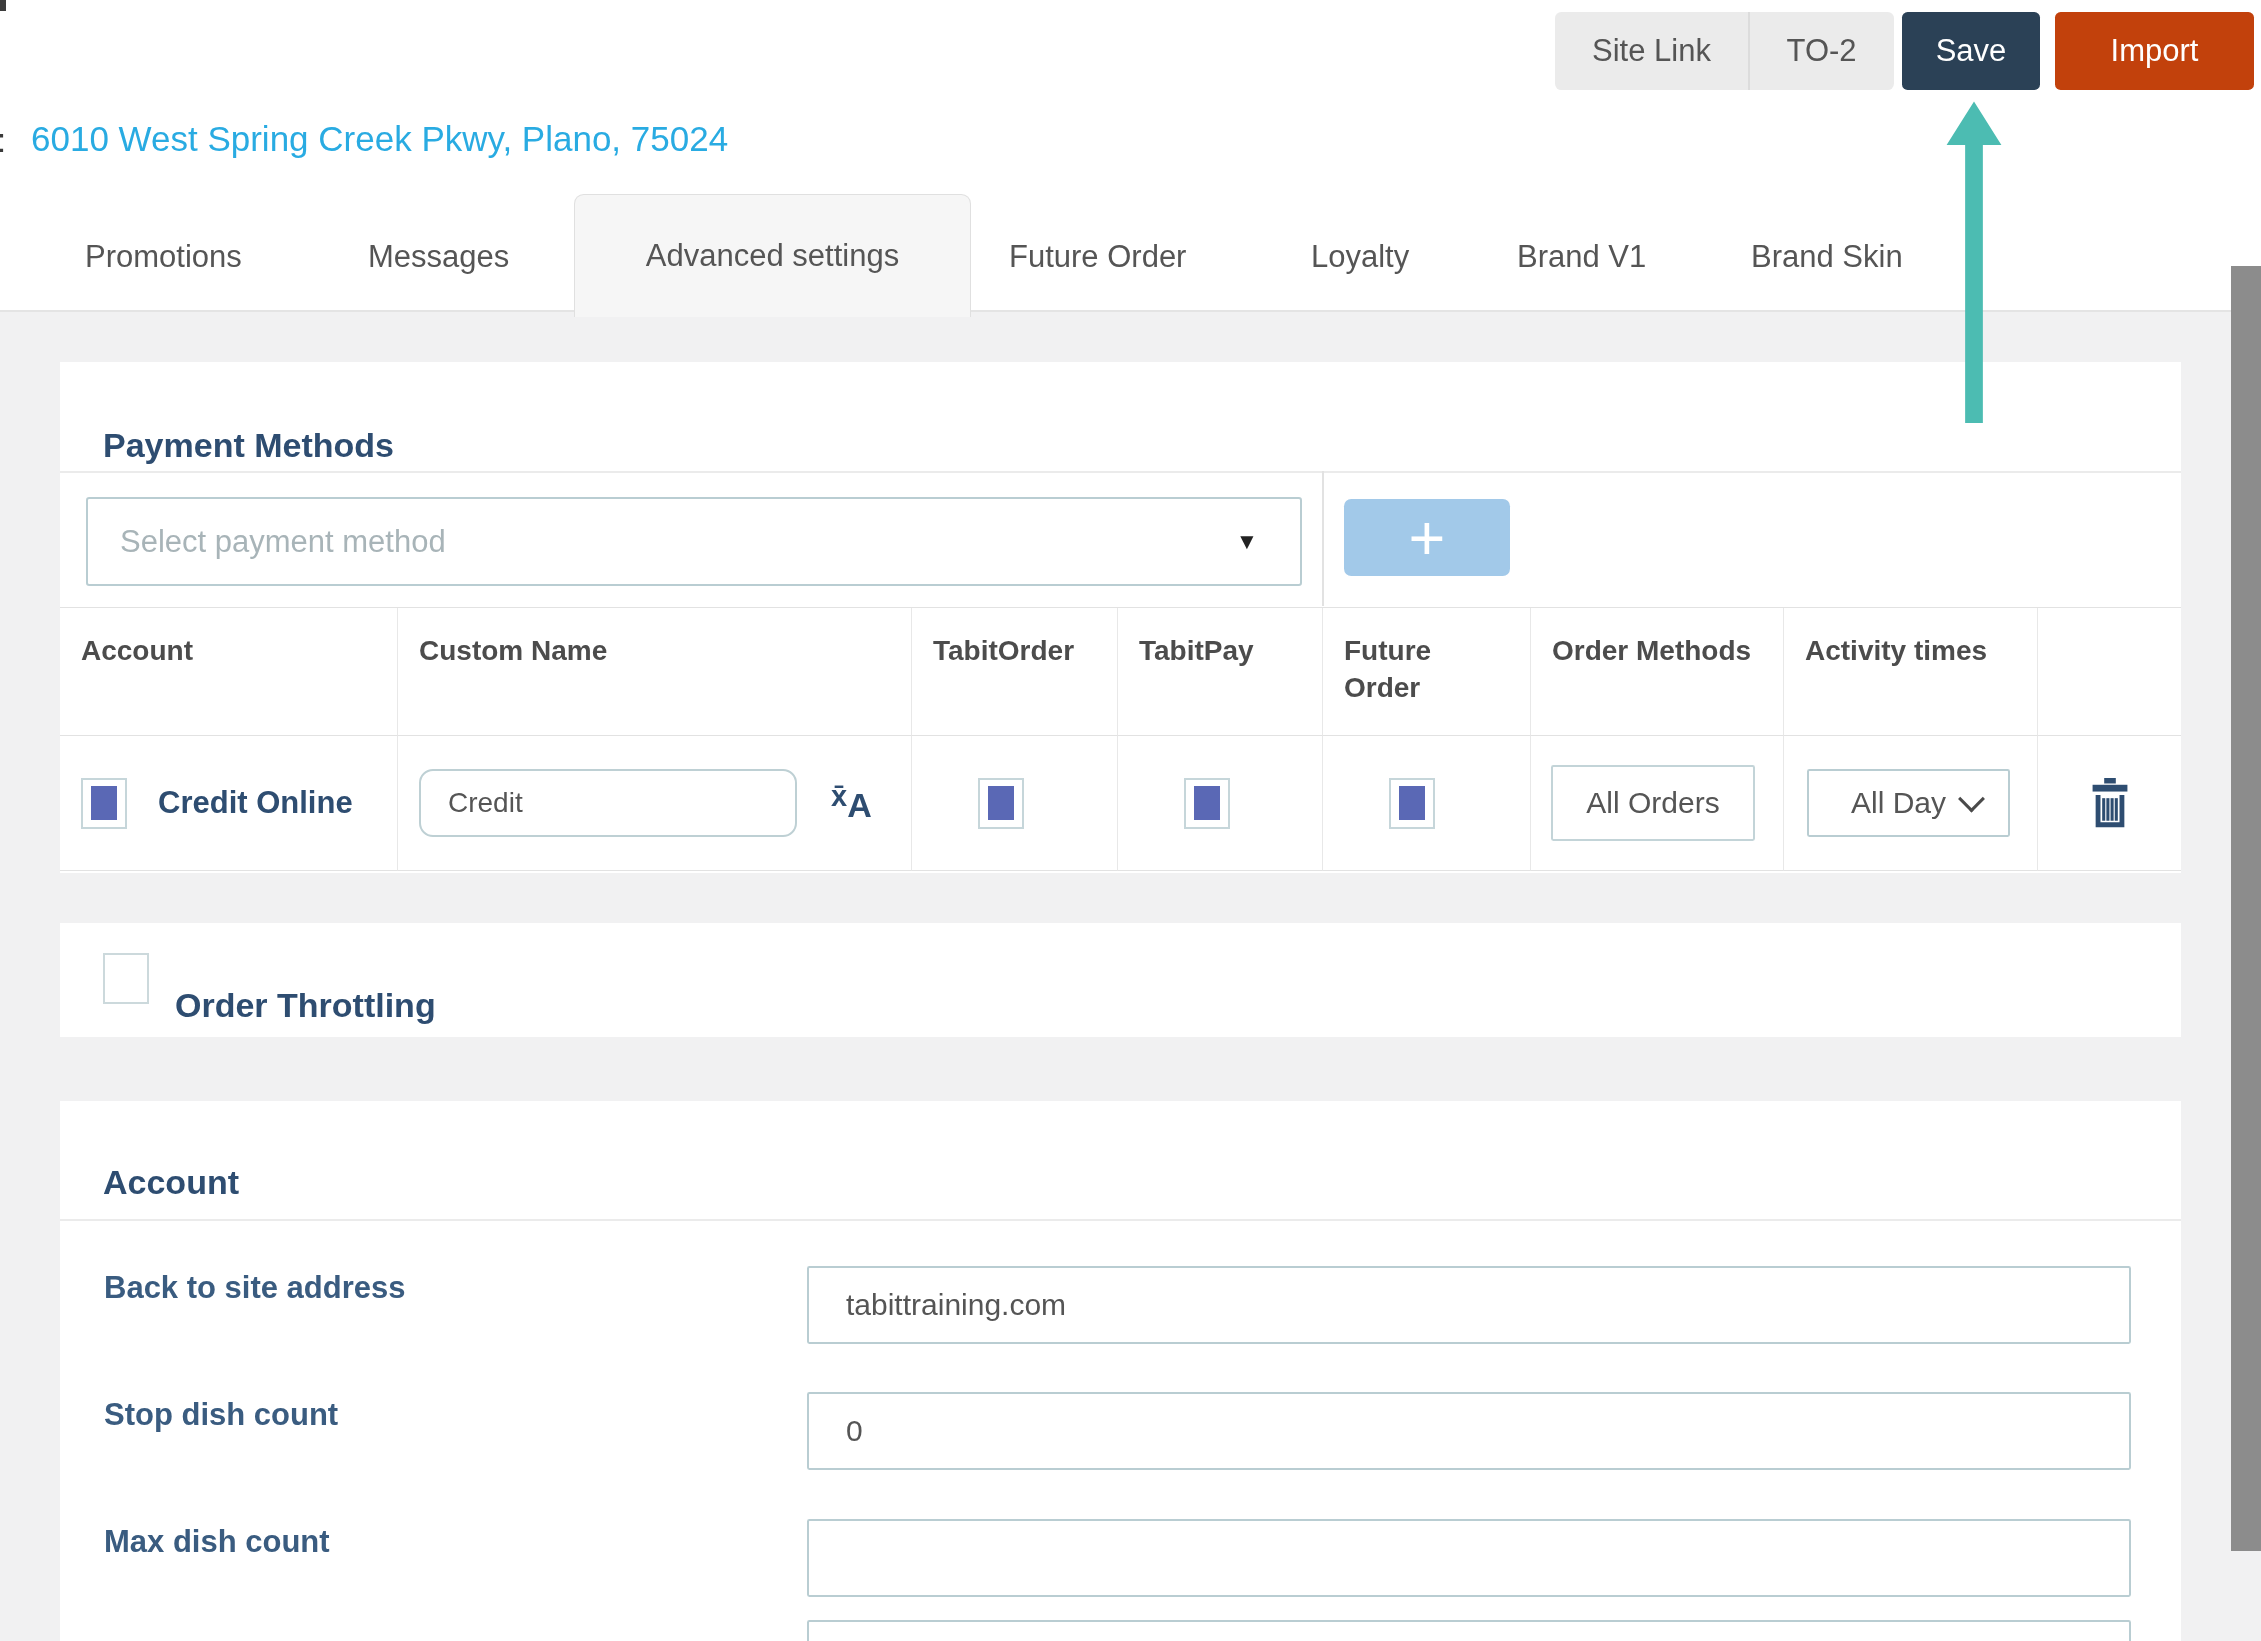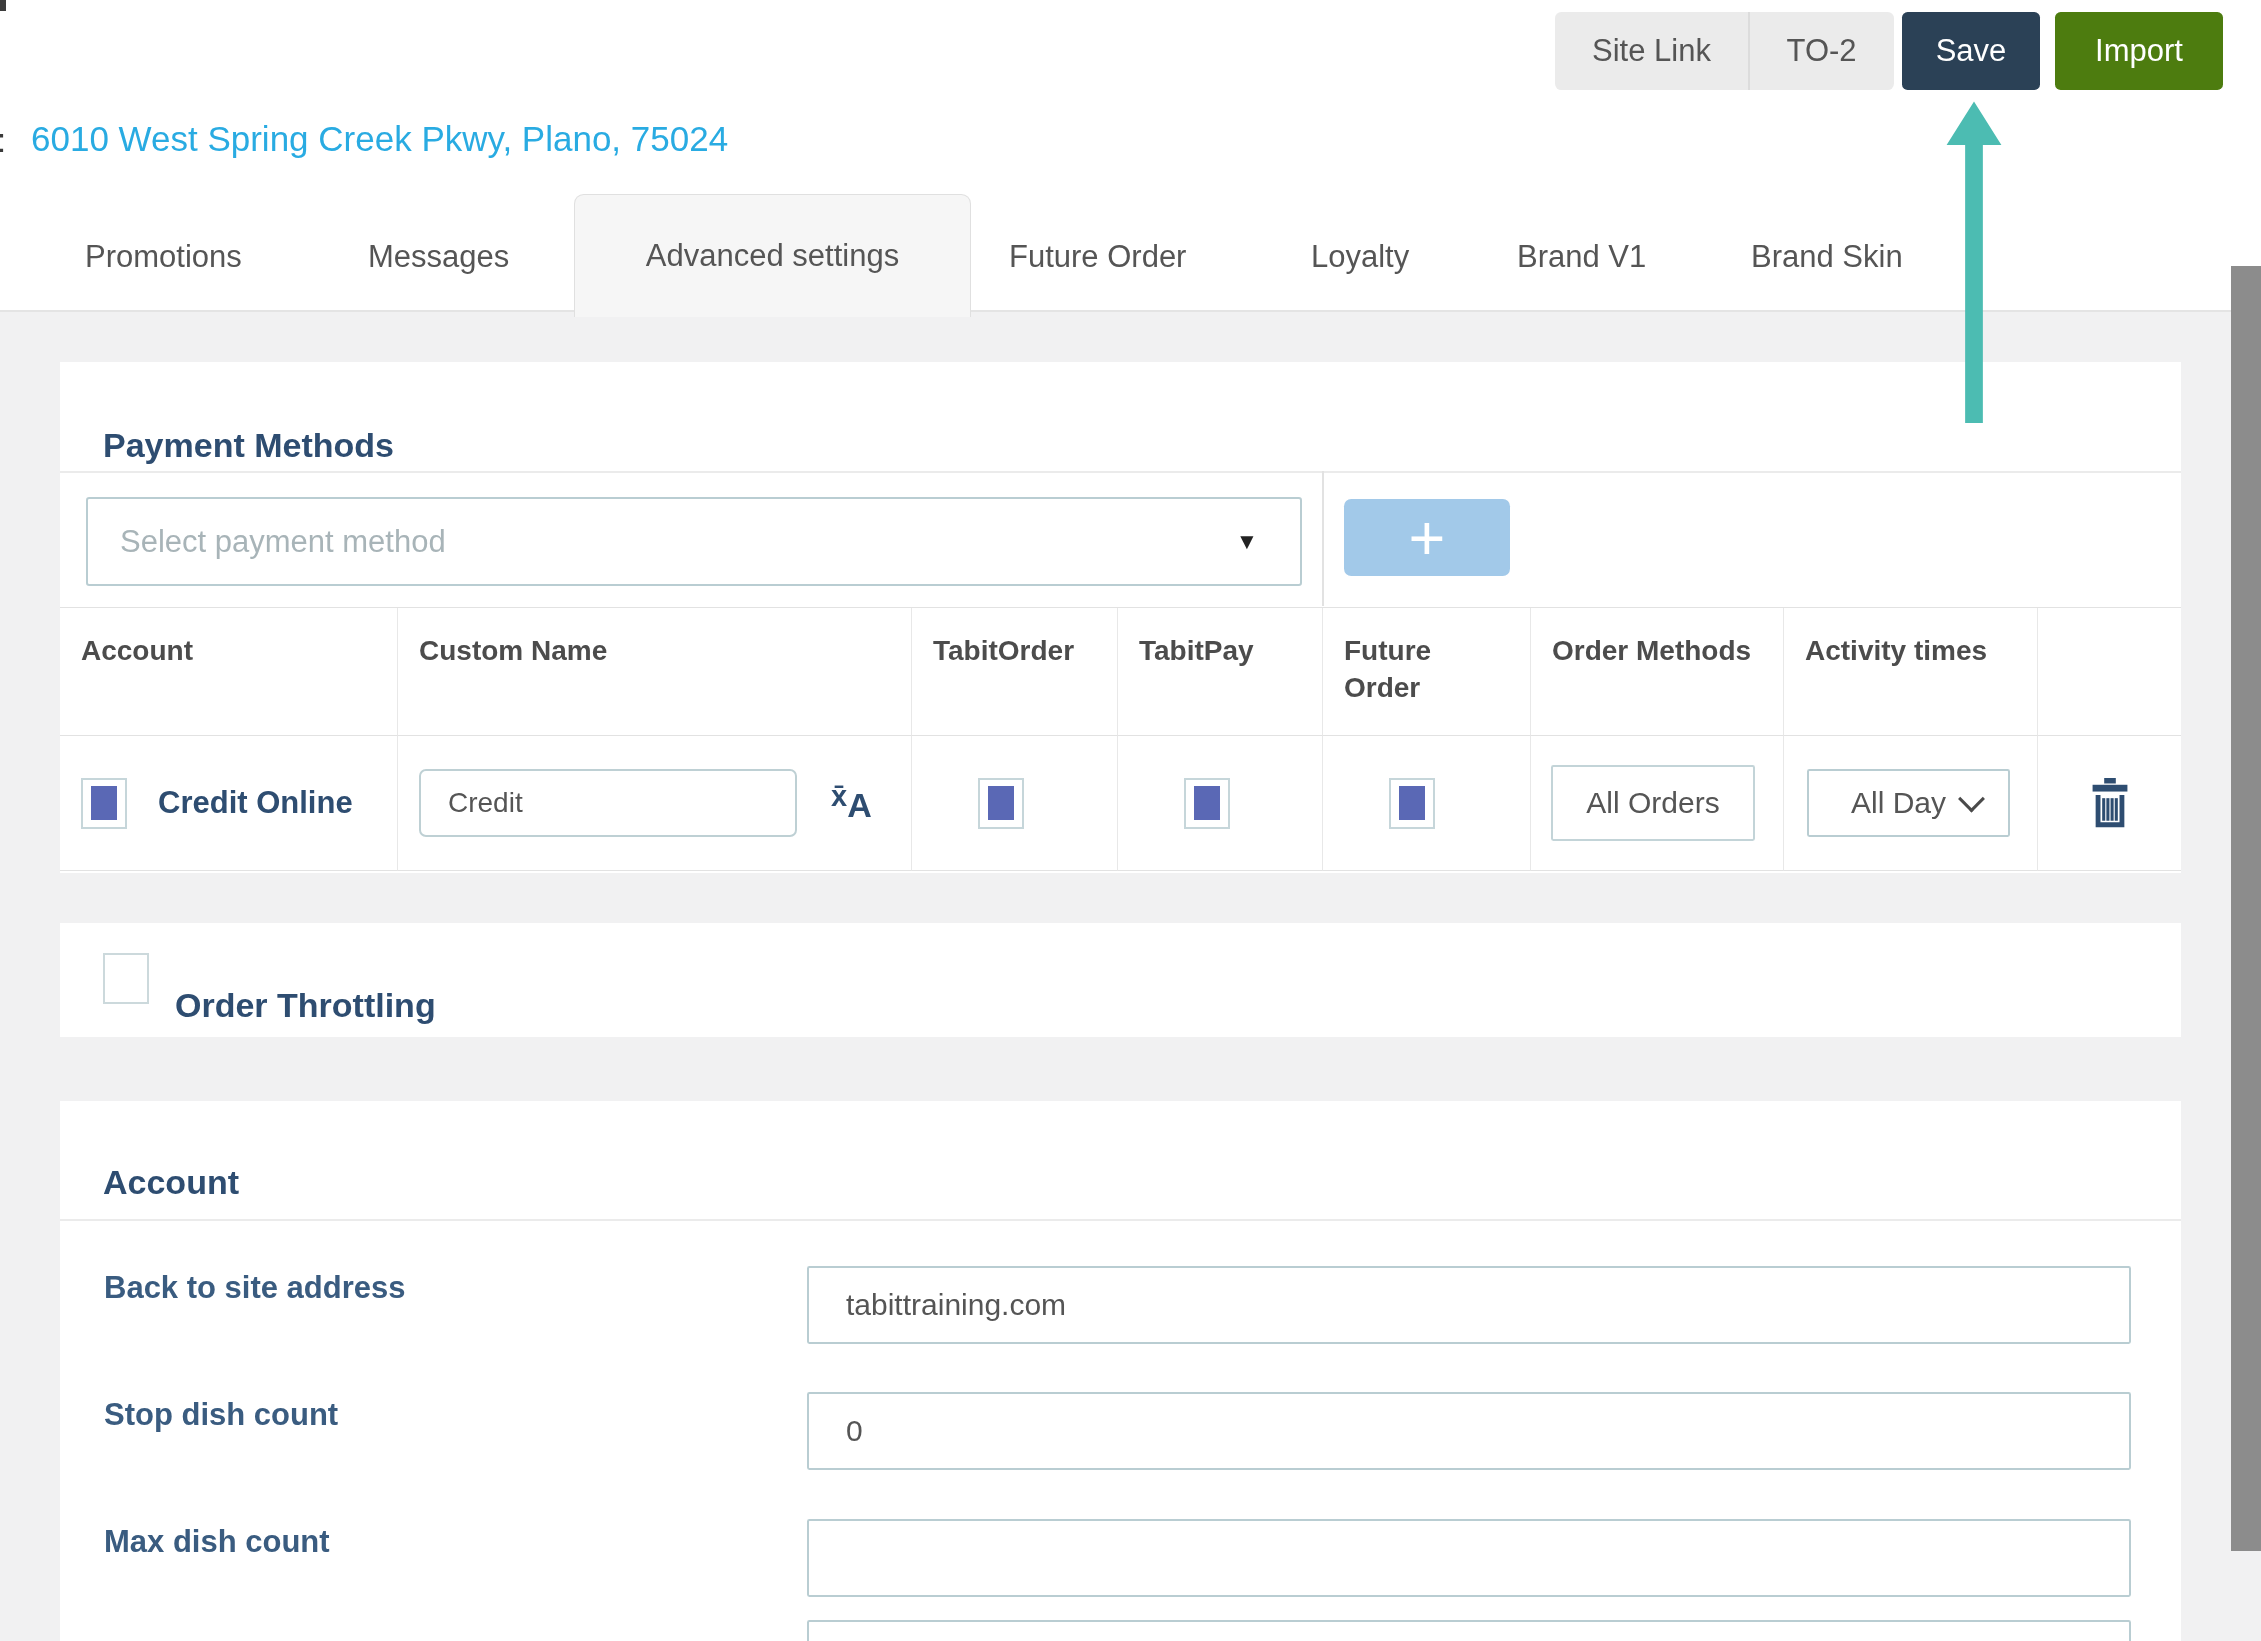--- a/index.html
+++ b/index.html
@@ -17,21 +17,21 @@
   .address{left:31px;top:119px;font-size:35px;color:#29abe2;text-decoration:none;cursor:pointer;}
 
   .btn-group{left:1555px;top:12px;height:78px;background:#ebebeb;border-radius:6.4px;display:flex;align-items:stretch;}
   .btn-group button{
     background:transparent;border:none;font-family:inherit;font-size:31px;color:#555;
     padding:0 37px;cursor:pointer;
   }
   .btn-group .vsep{width:1.6px;background:#dcdcdc;margin:0;}
   .btn-save{left:1902px;top:12px;width:138px;height:78px;background:#2b4156;color:#fff;
     border:none;border-radius:5.6px;font-family:inherit;font-size:31px;cursor:pointer;}
-  .btn-import{left:2055px;top:12px;width:168px;height:78px;background:#4d7c0f;color:#fff;
+  .btn-import{left:2055px;top:12px;width:199px;height:78px;background:#c2410c;color:#fff;
     border:none;border-radius:5.6px;font-family:inherit;font-size:31px;cursor:pointer;}
 
   
   .tabbar{left:0;top:171px;width:2261px;height:139px;background:#fff;border-bottom:2.4px solid #e4e4e4;padding-left:22px;}
   .tab{position:absolute;top:68px;font-size:31px;color:#555;cursor:pointer;white-space:nowrap;}
   .tab-active-box{position:absolute;left:574px;top:22.5px;width:395px;height:122px;
     background:#f6f6f6;border:1.6px solid #e0e0e0;border-bottom:none;border-radius:9.7px 9.7px 0 0;
     display:flex;align-items:center;justify-content:center;cursor:pointer;z-index:2;}
   .tab-active-box .tab-label{font-size:31px;color:#555;}
 
@@ -65,21 +65,21 @@
   
   .cb{width:42px;height:47px;background:#fff;border:2.4px solid #c6d6da;box-sizing:content-box;
     display:flex;align-items:center;justify-content:center;cursor:pointer;flex:none;}
   .cb .fill{width:26px;height:34px;background:#5a68b5;visibility:hidden;}
   .cb.checked .fill{visibility:visible;}
 
   .acct{padding-left:21px;}
   .acct-label{margin-left:31px;font-size:31px;font-weight:700;color:#2e4d71;white-space:nowrap;}
 
   .cell-custom{padding-left:21px;}
-  .custom-input{width:378px;height:68px;border:2.4px solid #bed0d4;border-radius:7px;
+  .custom-input{width:378px;height:68px;border:2.4px solid #bed0d4;border-radius:14px;
     font-family:inherit;font-size:28px;color:#555;padding:0 0 0 27px;outline:none;box-sizing:border-box;}
   .xlate{margin-left:34px;color:#2e4d71;cursor:pointer;white-space:nowrap;}
   .xlate .xbar{font-size:29px;font-weight:700;vertical-align:11.3px;}
   .xlate .xA{font-size:34px;font-weight:700;}
 
   .cell-check{padding-left:66px;}
 
   .btn-allorders{margin-left:20px;width:204px;height:76px;background:#fff;border:2.4px solid #c3d4d8;
     border-radius:2.4px;font-family:inherit;font-size:30px;color:#555;cursor:pointer;}
   .sel-allday{margin-left:22.5px;width:203px;height:68px;border:2.4px solid #b9cdd2;border-radius:2.4px;

